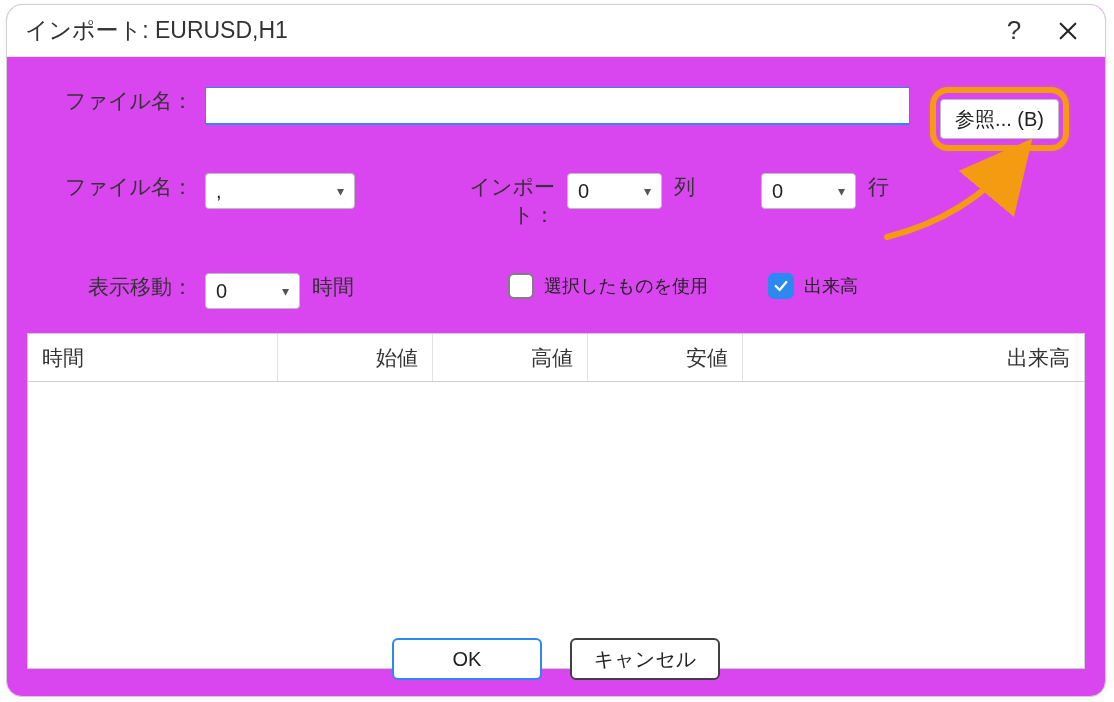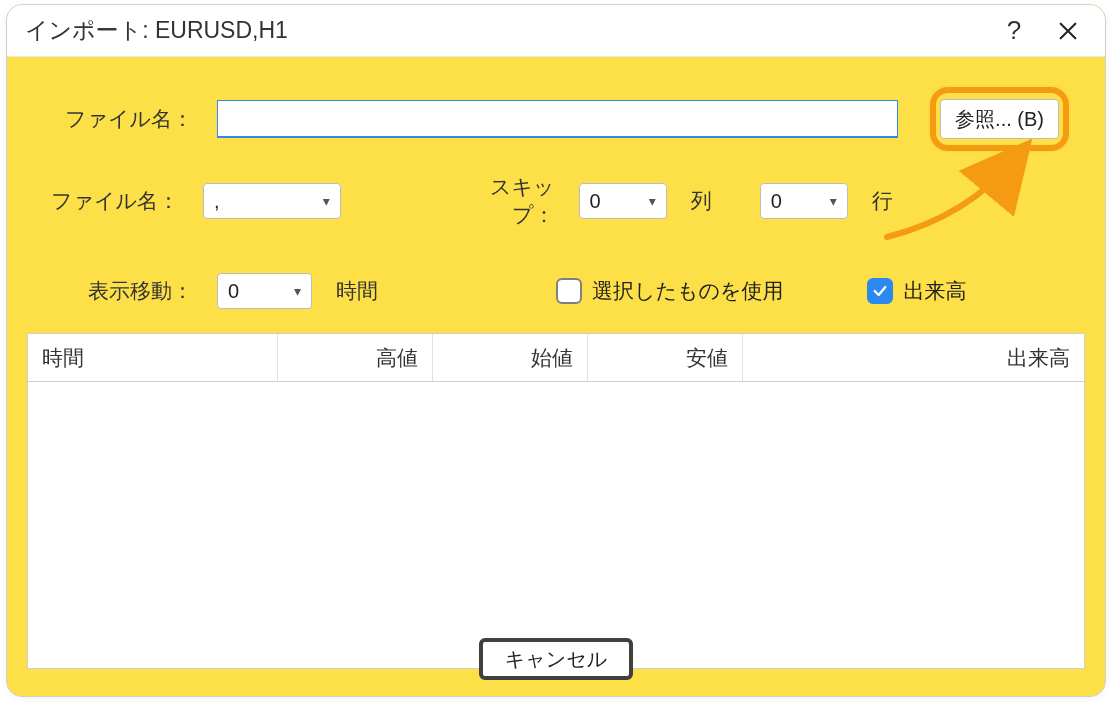--- a/index.html
+++ b/index.html
@@ -10,21 +10,21 @@
     color: #222;
     background: #fff;
     width: 1114px;
     height: 702px;
     position: relative;
   }
   .dialog {
     position: absolute;
     left: 6px; top: 4px;
     width: 1100px; height: 693px;
-    background: #fde047;
+    background: #d946ef;
     border: 1px solid #d0d0d0;
     border-radius: 16px;
     box-shadow: 0 2px 8px rgba(0,0,0,0.05);
     overflow: hidden;
   }
   .titlebar {
     height: 52px;
     background: #fff;
     border-bottom: 1px solid #e8e8e8;
     display: flex;
@@ -41,23 +41,23 @@
     display: flex; align-items: center; justify-content: center;
     font-size: 22px;
     color: #333;
   }
   .tb-btn svg { width: 22px; height: 22px; }
   .form-area {
     padding: 30px 36px 8px 36px;
   }
   .row {
     display: flex;
-    align-items: center;
+    align-items: flex-start;
     margin-bottom: 22px;
-    gap: 24px;
+    gap: 12px;
   }
   .lbl {
     text-align: right;
     width: 150px;
     font-size: 21px;
     color: #333;
   }
   .file-input {
     flex: 1;
     height: 38px;
@@ -96,21 +96,21 @@
   }
   .sel .val { flex: 1; font-size: 20px; }
   .sel .chev { font-size: 14px; color: #555; margin-left: 8px; }
   .sel.w140 { width: 150px; }
   .sel.w90 { width: 95px; }
   .unit {
     font-size: 21px;
     color: #333;
   }
   .check {
-    display: inline-flex; align-items: center; gap: 10px; font-size: 21px;
+    display: inline-flex; align-items: center; gap: 10px; font-size: 18px;
   }
   .check .box {
     width: 26px; height: 26px;
     border: 2px solid #7f7f7f;
     border-radius: 6px;
     background: #fff;
     display: flex; align-items: center; justify-content: center;
   }
   .check.checked .box {
     background: #2b89ef;
@@ -149,21 +149,21 @@
   .btn {
     height: 42px;
     min-width: 150px;
     padding: 0 22px;
     border-radius: 6px;
     font-size: 20px;
     display: flex; align-items: center; justify-content: center;
     background: #fff;
   }
   .btn.primary { border: 2px solid #2b89ef; color: #222; }
-  .btn.secondary { border: 4px solid #404040; color: #222; }
+  .btn.secondary { border: 2px solid #404040; color: #222; }
 
   .arrow-svg {
     position: absolute;
     left: 860px;
     top: 132px;
     width: 200px;
     height: 120px;
     pointer-events: none;
   }
 </style>
@@ -196,21 +196,21 @@
 
     <div class="row">
       <div class="lbl">ファイル名：</div>
       <div class="sel w140">
         <span class="val">,</span>
         <span class="chev">▾</span>
       </div>
 
       <div style="flex:0 0 66px"></div>
 
-      <div class="lbl" style="width:110px">スキップ：</div>
+      <div class="lbl" style="width:110px">インポート：</div>
       <div class="sel w90">
         <span class="val">0</span>
         <span class="chev">▾</span>
       </div>
       <div class="unit">列</div>
 
       <div style="flex:1"></div>
 
       <div class="sel w90">
         <span class="val">0</span>
@@ -245,28 +245,29 @@
         </span>
         <span>出来高</span>
       </label>
     </div>
 
   </div>
 
   <div class="table-area">
     <div class="thead">
       <div class="th" style="flex:0 0 250px">時間</div>
+      <div class="th r" style="flex:0 0 155px">始値</div>
       <div class="th r" style="flex:0 0 155px">高値</div>
-      <div class="th r" style="flex:0 0 155px">始値</div>
       <div class="th r" style="flex:0 0 155px">安値</div>
       <div class="th r" style="flex:1">出来高</div>
     </div>
   </div>
 
   <div class="footer">
+    <div class="btn primary">OK</div>
     <div class="btn secondary">キャンセル</div>
   </div>
 
   <svg class="arrow-svg" viewBox="0 0 200 120">
     <defs>
       <marker id="ah" markerWidth="12" markerHeight="12" refX="8" refY="6" orient="auto">
         <path d="M0 0 L12 6 L0 12 z" fill="#f59b12"></path>
       </marker>
     </defs>
     <path d="M20 100 Q 100 80 150 20" stroke="#f59b12" stroke-width="6" fill="none" marker-end="url(#ah)" stroke-linecap="round"></path>

